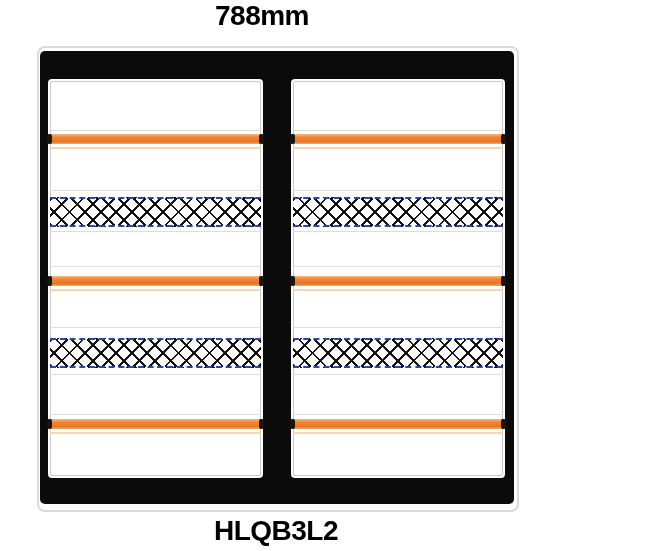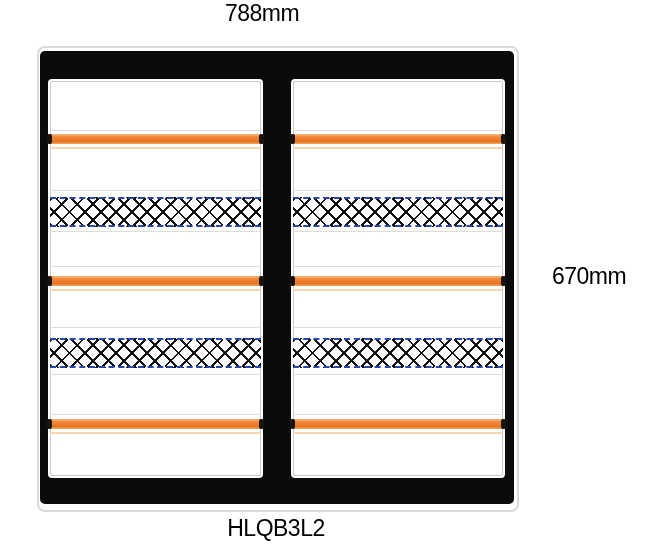--- a/index.html
+++ b/index.html
@@ -7,21 +7,21 @@
     --hatch-blue:#2746AE;
     --frame-black:#0B0B0B;
     --shelf-gray:#DDDDDD;
   }
   html,body{margin:0;padding:0;background:#fff;}
   .stage{
     position:relative;width:656px;height:551px;background:#ffffff;
     font-family:"Liberation Sans",sans-serif;overflow:hidden;
   }
   .label{
-    position:absolute;font-weight:400;font-size:23px;line-height:1.05;
+    position:absolute;font-weight:700;font-size:28px;line-height:1.05;
     color:#000;text-align:center;white-space:nowrap;letter-spacing:-0.5px;
   }
   .label-top{left:206px;top:1px;width:112px;}
   .label-right{left:552px;top:264px;text-align:left;}
   .label-bottom{left:208px;top:516px;width:136px;text-align:center;}
   .card{
     position:absolute;left:37px;top:46px;width:478px;height:462px;
     background:#ffffff;border:2px solid #dadada;border-radius:8px;
   }
   .frame{
@@ -97,17 +97,16 @@
           <div class="band band-shelf-line" style="top: 245px;"></div>
           <div class="band band-hatch-bar" style="top: 256px;"></div>
           <div class="band band-shelf-line" style="top: 292px;"></div>
           <div class="band band-shelf-line" style="top: 332px;"></div>
           <div class="band band-busbar" style="top: 337px;"></div>
           <div class="band band-busbar-underline" style="top: 350px;"></div>
         </div>
     </div>
   </div>
 
-  <div class="label label-right">670mm</div>
 
   <div class="label label-bottom">HLQB3L2</div>
 
 </div>
 
 </body></html>

